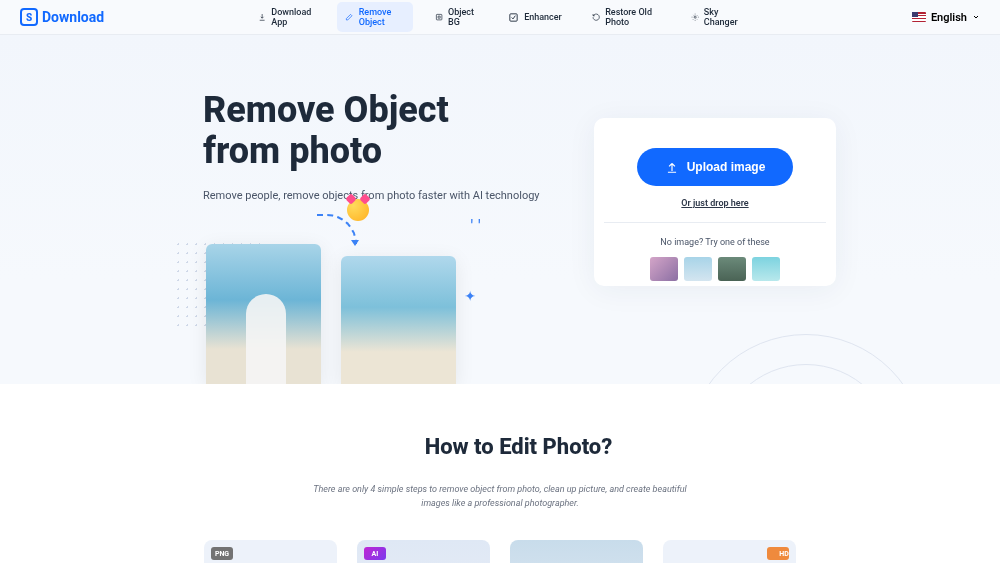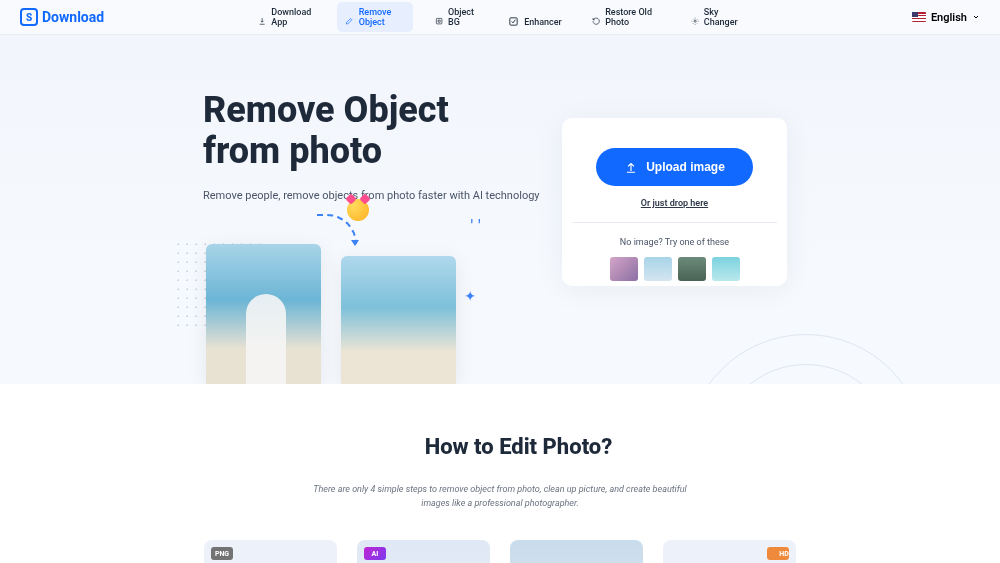--- a/index.html
+++ b/index.html
@@ -40,21 +40,21 @@
 }
 .nav {
   position: absolute;
   left: 50%;
   transform: translateX(-50%);
   display: flex;
   gap: 14px;
 }
 .nav-item {
   display: flex;
-  align-items: flex-end;
+  align-items: center;
   gap: 5px;
   font-size: 9px;
   color: #1e2a3a;
   padding: 5px 8px;
   border-radius: 5px;
   cursor: pointer;
   font-weight: 500;
 }
 .nav-item.active {
   background: #e7efff;
@@ -227,22 +227,22 @@
 .circles div {
   position: absolute;
   border: 1px solid #dfe5f0;
   border-radius: 50%;
 }
 .c3 { width: 180px; height: 180px; top: -60px; left: -60px; }
 .c4 { width: 240px; height: 240px; top: -90px; left: -90px; }
 .upload-card {
   position: absolute;
   top: 83px;
-  left: 562px;
-  width: 225px;
+  left: 594px;
+  width: 242px;
   background: #fff;
   border-radius: 10px;
   padding: 30px 15px 5px;
   box-shadow: 0 4px 30px rgba(30,50,90,0.06);
   text-align: center;
 }
 .upload-btn {
   background: #1169ff;
   color: #fff;
   border: none;

